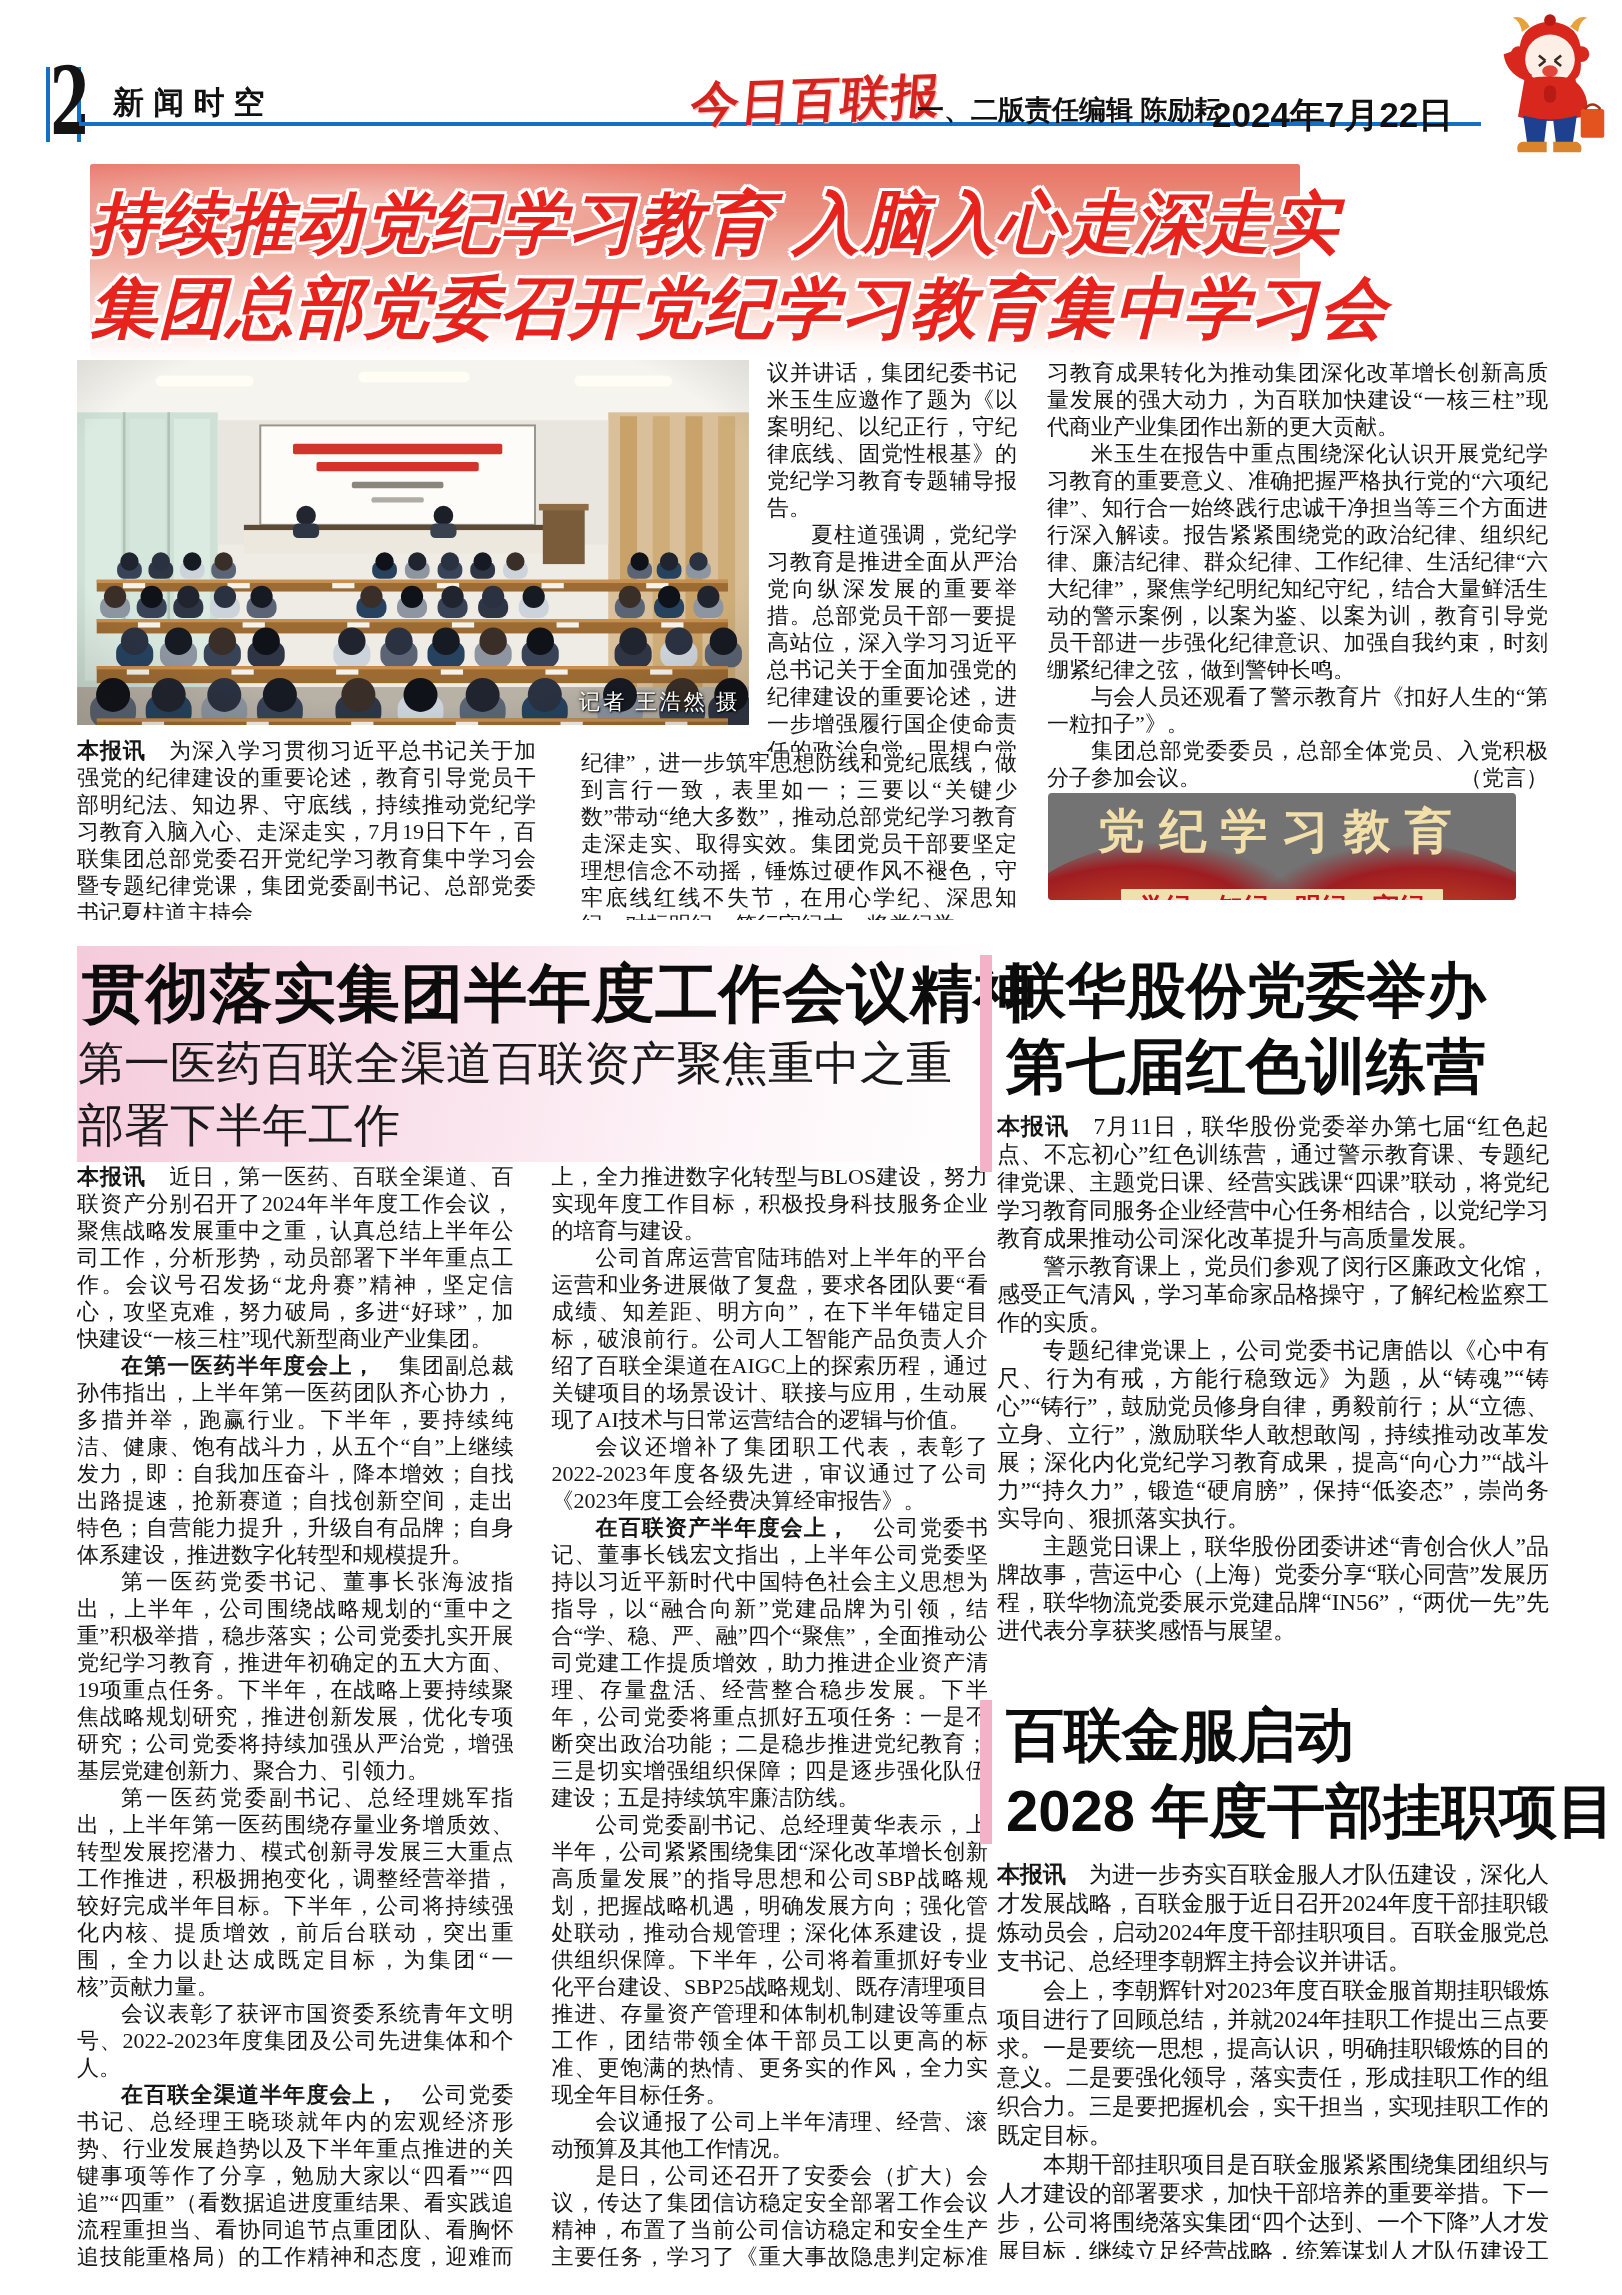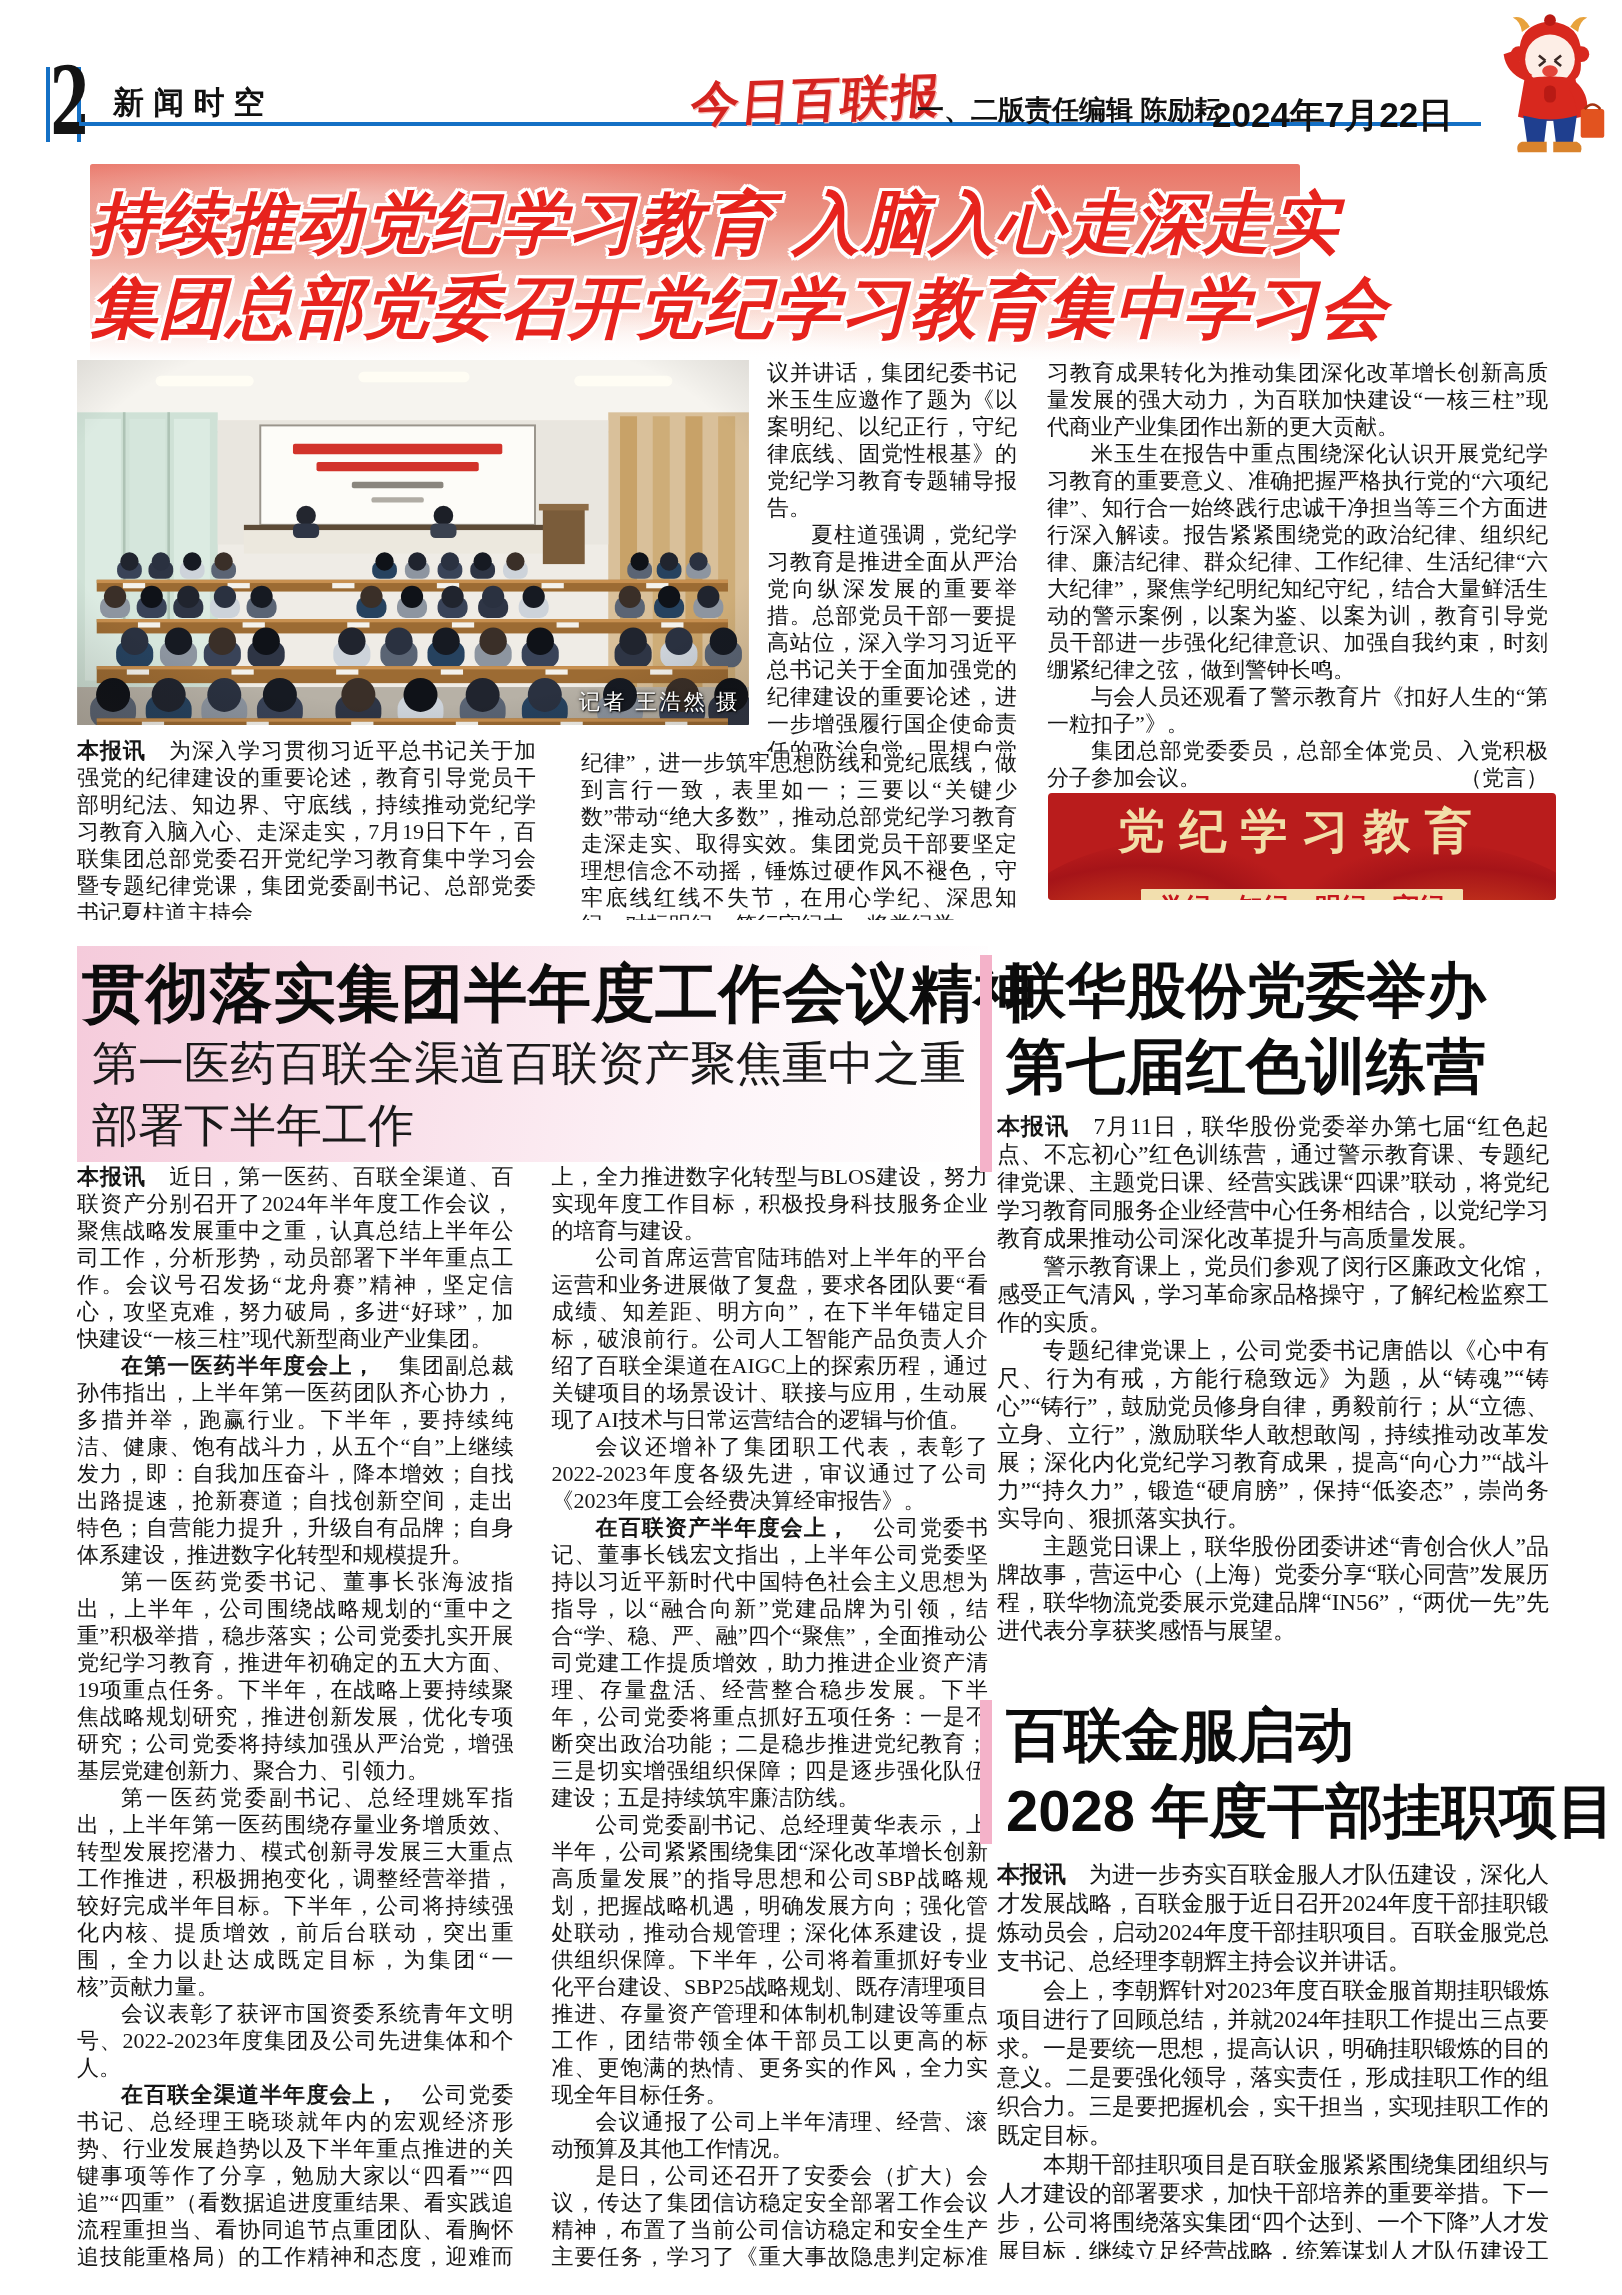--- a/index.html
+++ b/index.html
@@ -48,40 +48,40 @@
   .sign{float:right;}
   .lead-hei{font-family:"Liberation Sans","DejaVu Sans",sans-serif;font-weight:700;}
   .lead-kai{font-weight:700;}
 
   .boxA{left:77px;top:737px;width:459px;height:183px;}
   .boxB{left:767px;top:359px;width:250px;height:393px;}
   .boxC{left:581px;top:749px;width:436px;height:171px;}
   .boxD{left:1047px;top:359px;width:501px;height:438px;}
 
   
-  .redbox{left:1048px;top:793px;width:508px;height:107px;background:#b91c1c;border-radius:3.9px;
+  .redbox{left:1048px;top:793px;width:468px;height:107px;background:#737373;border-radius:3.9px;
           overflow:hidden;text-align:center;}
   .redbox:before{content:"";position:absolute;left:-26px;bottom:-37px;width:275px;height:98px;
      background:radial-gradient(ellipse at 30% 100%, #e2541f 0%, #a31318 55%, rgba(163,19,24,0) 72%);
      border-radius:50%;transform:rotate(-8deg);opacity:.9;}
   .redbox:after{content:"";position:absolute;right:-33px;bottom:-39px;width:288px;height:98px;
      background:radial-gradient(ellipse at 70% 100%, #e2541f 0%, #a31318 55%, rgba(163,19,24,0) 72%);
      border-radius:50%;transform:rotate(8deg);opacity:.9;}
   .redbox-title{position:relative;z-index:2;margin-top:6.5px;font-size:47px;font-weight:700;
       color:#f2dfa9;letter-spacing:14.4px;}
   .redbox-tag{position:relative;z-index:2;display:inline-block;margin-top:15px;background:#f2dfae;
       color:#c6161d;font-size:26px;font-weight:800;padding:1.3px 18.3px;border-radius:1.3px;
       font-family:"Liberation Sans","DejaVu Sans",sans-serif;}
 
   
   .pinkpanel{left:77px;top:946px;width:911px;height:216px;
       background:linear-gradient(100deg,#f5cbdb 0%,#f9dfe9 35%,#fdf4f8 70%,#ffffff 100%);}
   .mid-headline{left:82px;top:951px;width:906px;font-size:63px;font-weight:900;color:#0c0c0c;
       letter-spacing:0.7px;white-space:nowrap;}
-  .mid-subhead{left:92px;width:906px;font-size:46px;font-weight:500;color:#1a1a1a;white-space:nowrap;}
+  .mid-subhead{left:78px;width:906px;font-size:46px;font-weight:500;color:#1a1a1a;white-space:nowrap;}
   .mid-sub1{top:1033px;}
   .mid-sub2{top:1095px;}
   .midbody{left:77px;top:1163px;width:911px;height:1118px;column-count:2;column-gap:38px;}
 
   
   .accent-bar{width:11.8px;background:#f4b2c9;}
   .r-headline{left:1006px;width:542px;font-size:60px;line-height:76px;font-weight:900;color:#0c0c0c;white-space:nowrap;}
   .r1h{top:953px;}
   .r2h{top:1697px;font-size:58px;}
   .r1body{left:997px;top:1112px;width:552px;height:530px;font-size:23px;line-height:28px;}

